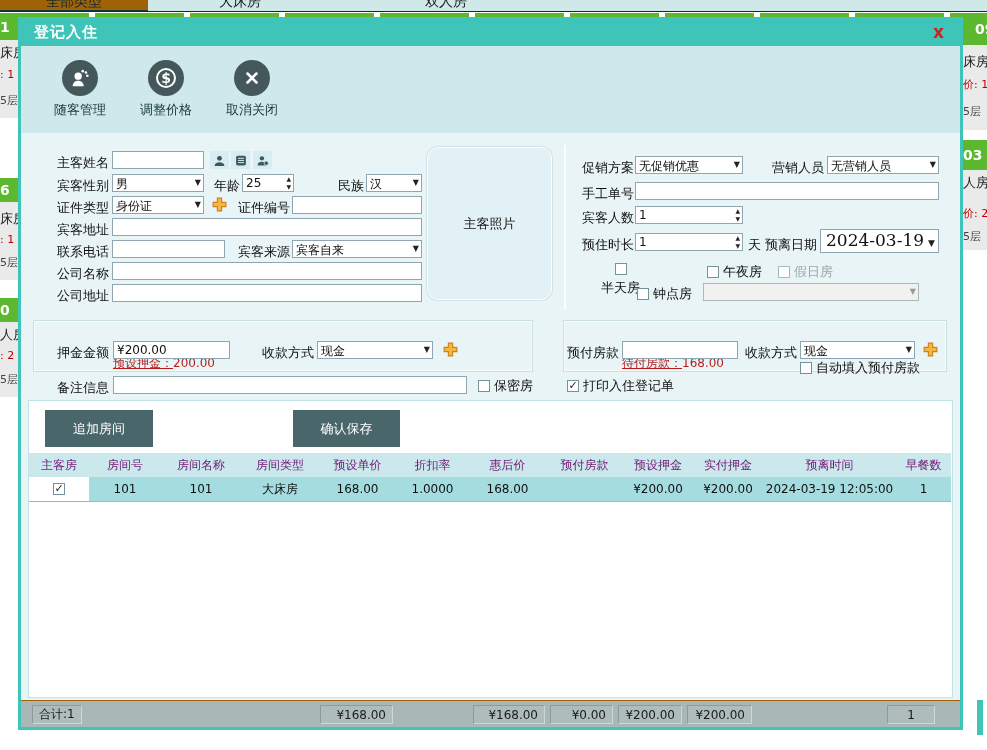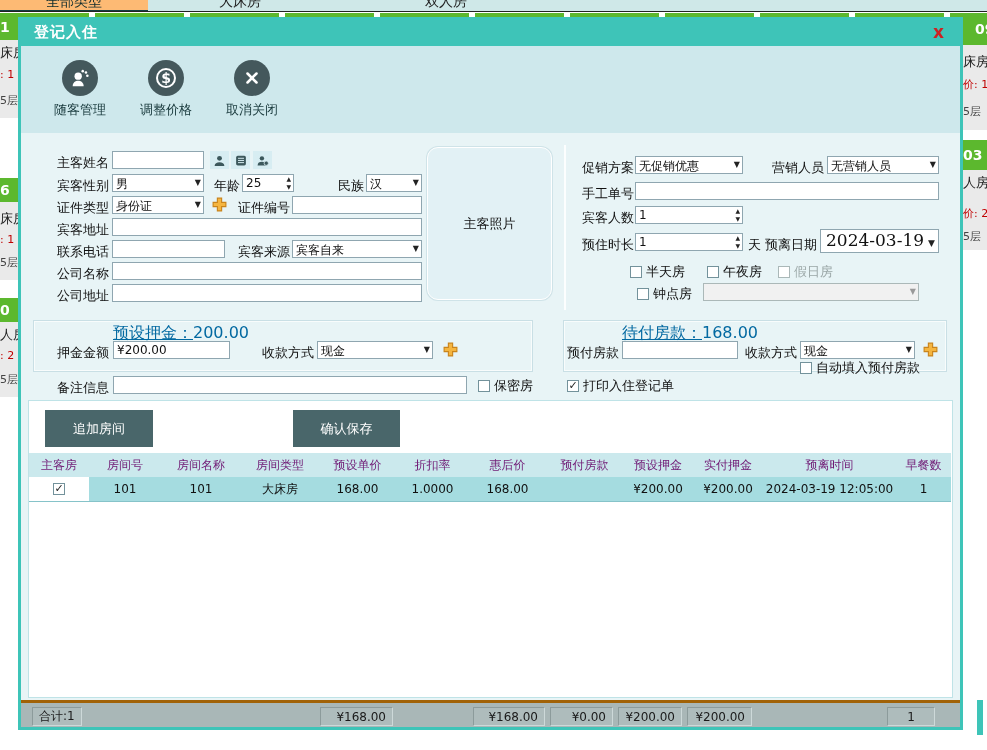--- a/index.html
+++ b/index.html
@@ -6,21 +6,21 @@
   body { background:#fff; }
   .page { position:relative; width:987px; height:750px; background:#ffffff;
           font-family:"DejaVu Sans",sans-serif; overflow:hidden; color:#111; }
   .abs { position:absolute; }
 
   
   .bg-tabbar { left:0; top:0; width:987px; height:12px; background:#CFE8E8;
                border-bottom:1px solid #222; overflow:hidden; }
   .bg-tab { position:absolute; top:0; height:12px; overflow:hidden; font-size:14px; color:#222; }
   .bg-tab span { position:absolute; top:-7px; left:0; width:100%; text-align:center; }
-  .bg-tab.active { background:#fdba74; border-bottom:2px solid #123F41; color:#0d2b2c; }
+  .bg-tab.active { background:#a16207; border-bottom:2px solid #123F41; color:#0d2b2c; }
   .bg-strip { left:0; top:13px; width:987px; height:10px;
               background:repeating-linear-gradient(90deg,#5CB82E 0 89px,#ffffff 89px 95px); }
   .bg-card-head { background:#5CB82E; color:#fff; font-weight:bold; font-size:14px;
                   display:flex; align-items:center; overflow:hidden; }
   .bg-card-body { background:#EAEAEA; overflow:hidden; }
   .bg-line-type { font-size:13px; color:#222; white-space:nowrap; }
   .bg-line-price { font-size:11px; color:#C00000; white-space:nowrap; }
   .bg-line-floor { font-size:11px; color:#444; white-space:nowrap; }
 
   
@@ -59,40 +59,40 @@
           align-items:center; justify-content:center; font-size:11px; font-weight:bold; color:#222; line-height:10px; }
   .cbrow.disabled { color:#9AA6A6; }
   .cbrow.disabled .cbox { border-color:#AAB8B8; }
 
   .photo { position:absolute; background:#E2F1F5; border:1px solid #ffffff;
            box-shadow:0 0 0 1px #CFE3E8; display:flex; align-items:center; justify-content:center;
            font-size:13px; color:#111; }
   .vdiv { position:absolute; width:2px; background:rgba(255,255,255,.85); }
 
   .grpbox { position:absolute; border:1px solid #C9DFE5; box-shadow:inset 0 0 0 1px rgba(255,255,255,.7); }
-  .bluetxt { position:absolute; font-size:16px; color:#0369a1; white-space:nowrap; }
+  .bluetxt { position:absolute; font-size:12px; color:#b91c1c; white-space:nowrap;margin-top:32px; }
   .bluetxt .u { text-decoration:underline; }
 
   .icon-tile { position:absolute; width:19px; height:18px; background:#D7EDF2;
                display:flex; align-items:center; justify-content:center; cursor:pointer; }
   .plus { position:absolute; width:17px; height:17px; cursor:pointer; }
 
   .bottom-panel { position:absolute; background:#ffffff; border:1px solid #BFE3E7; }
   .actbtn { position:absolute; width:107px; height:37px; background:#49666A; color:#fff;
             font-size:13px; display:flex; align-items:center; justify-content:center; cursor:pointer; }
 
   .thead { position:absolute; display:flex; background:#CBE9ED; height:24px; }
   .thead .c { display:flex; align-items:center; justify-content:center; font-size:12px; color:#701a75; }
   .trow { position:absolute; display:flex; height:25px; border-bottom:1px solid #86C3C9; }
   .trow .c { display:flex; align-items:center; justify-content:center; font-size:12px; color:#111;
              background:#A5DCE0; }
   .trow .c.first { background:#ffffff; }
 
   .footerbar { position:absolute; left:0; top:680px; width:939px; height:27px; background:#A9B7B7;
-               border-top:3px solid #a16207; }
+               border-top:1px solid #a16207; }
   .fbox { position:absolute; top:4px; height:19px; background:#AEBCBC;
           border-top:1px solid #8C9B9B; border-left:1px solid #8C9B9B;
           border-bottom:1px solid #CDD9D9; border-right:1px solid #CDD9D9;
           font-size:12px; color:#1a1a1a; display:flex; align-items:center;
           justify-content:flex-end; padding:0 6px; white-space:nowrap; }
   .fbox.left { justify-content:flex-start; }
   .fbox.center { justify-content:center; }
 </style>
 </head>
 <body>
@@ -279,21 +279,21 @@
 
     <span class="lbl" style="left:561px;top:216px;">预住时长</span>
     <div class="spin" style="left:614px;top:213px;width:108px;"><span>1</span><span class="ud">
           <span>▲</span>
           <span>▼</span>
         </span></div>
     <span class="lbl" style="left:727px;top:216px;">天</span>
     <span class="lbl" style="left:744px;top:216px;">预离日期</span>
     <div class="datebox" style="left:799px;top:209px;width:119px;"><span>2024-03-19</span><span class="arr">▼</span></div>
 
-    <div class="cbrow" style="left:609px;top:243px;">
+    <div class="cbrow" style="left:580px;top:243px;flex-direction:column;">
         <span class="cbox"></span>
         <span>半天房</span>
       </div>
     <div class="cbrow" style="left:686px;top:243px;">
         <span class="cbox"></span>
         <span>午夜房</span>
       </div>
     <div class="cbrow disabled" style="left:757px;top:243px;">
         <span class="cbox"></span>
         <span>假日房</span>

